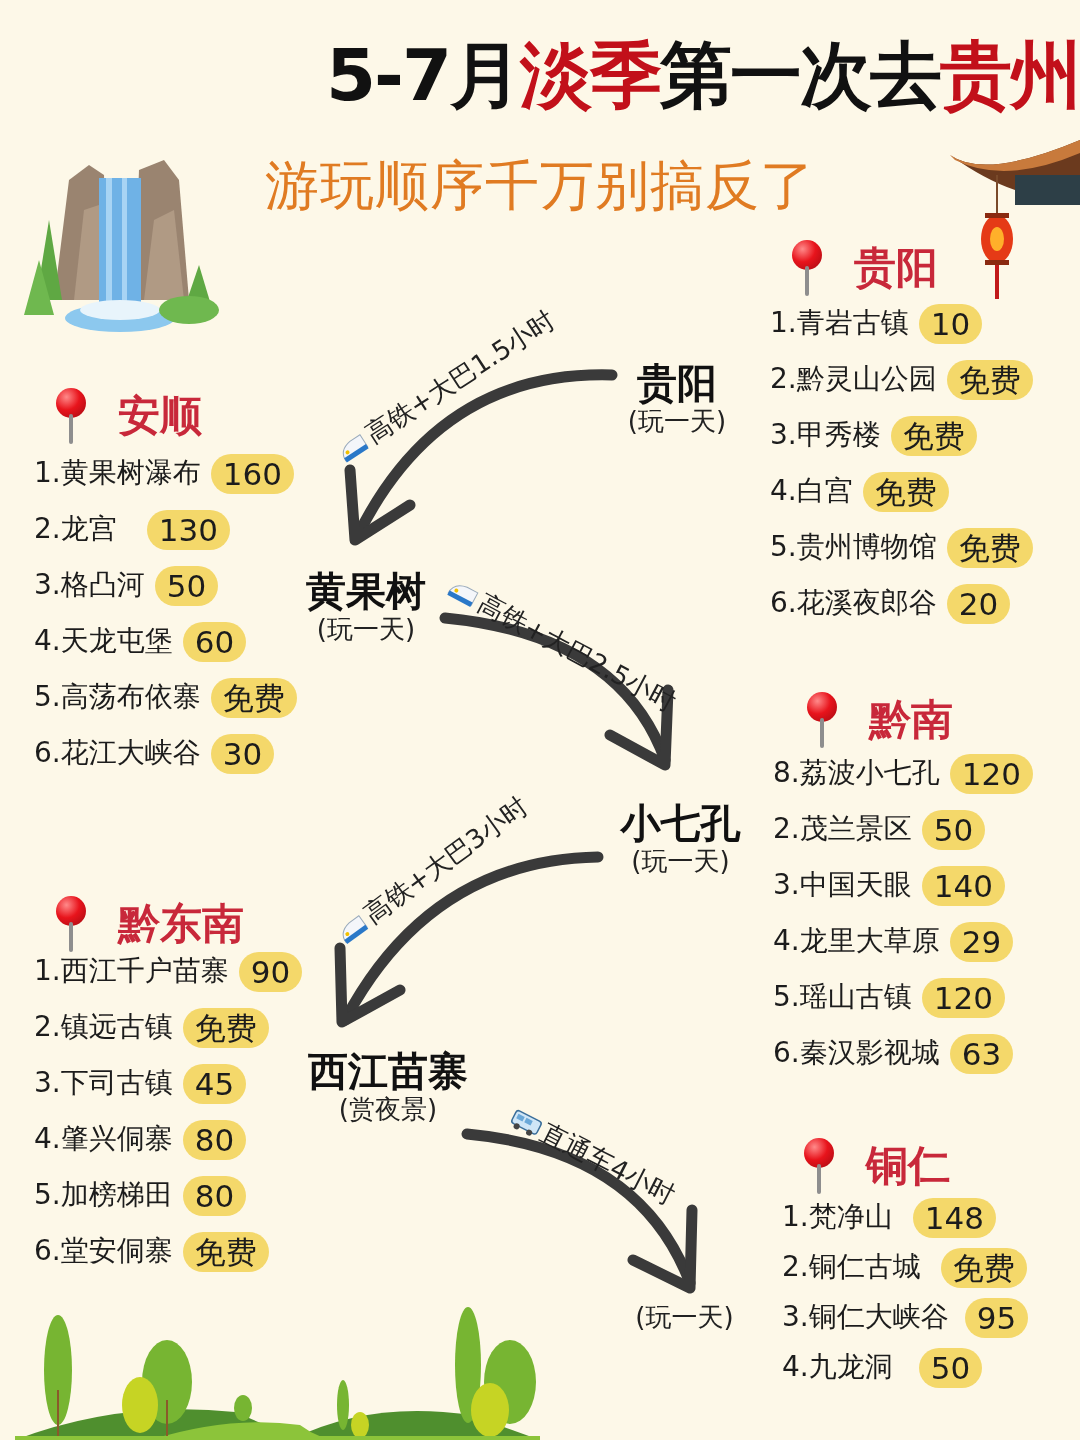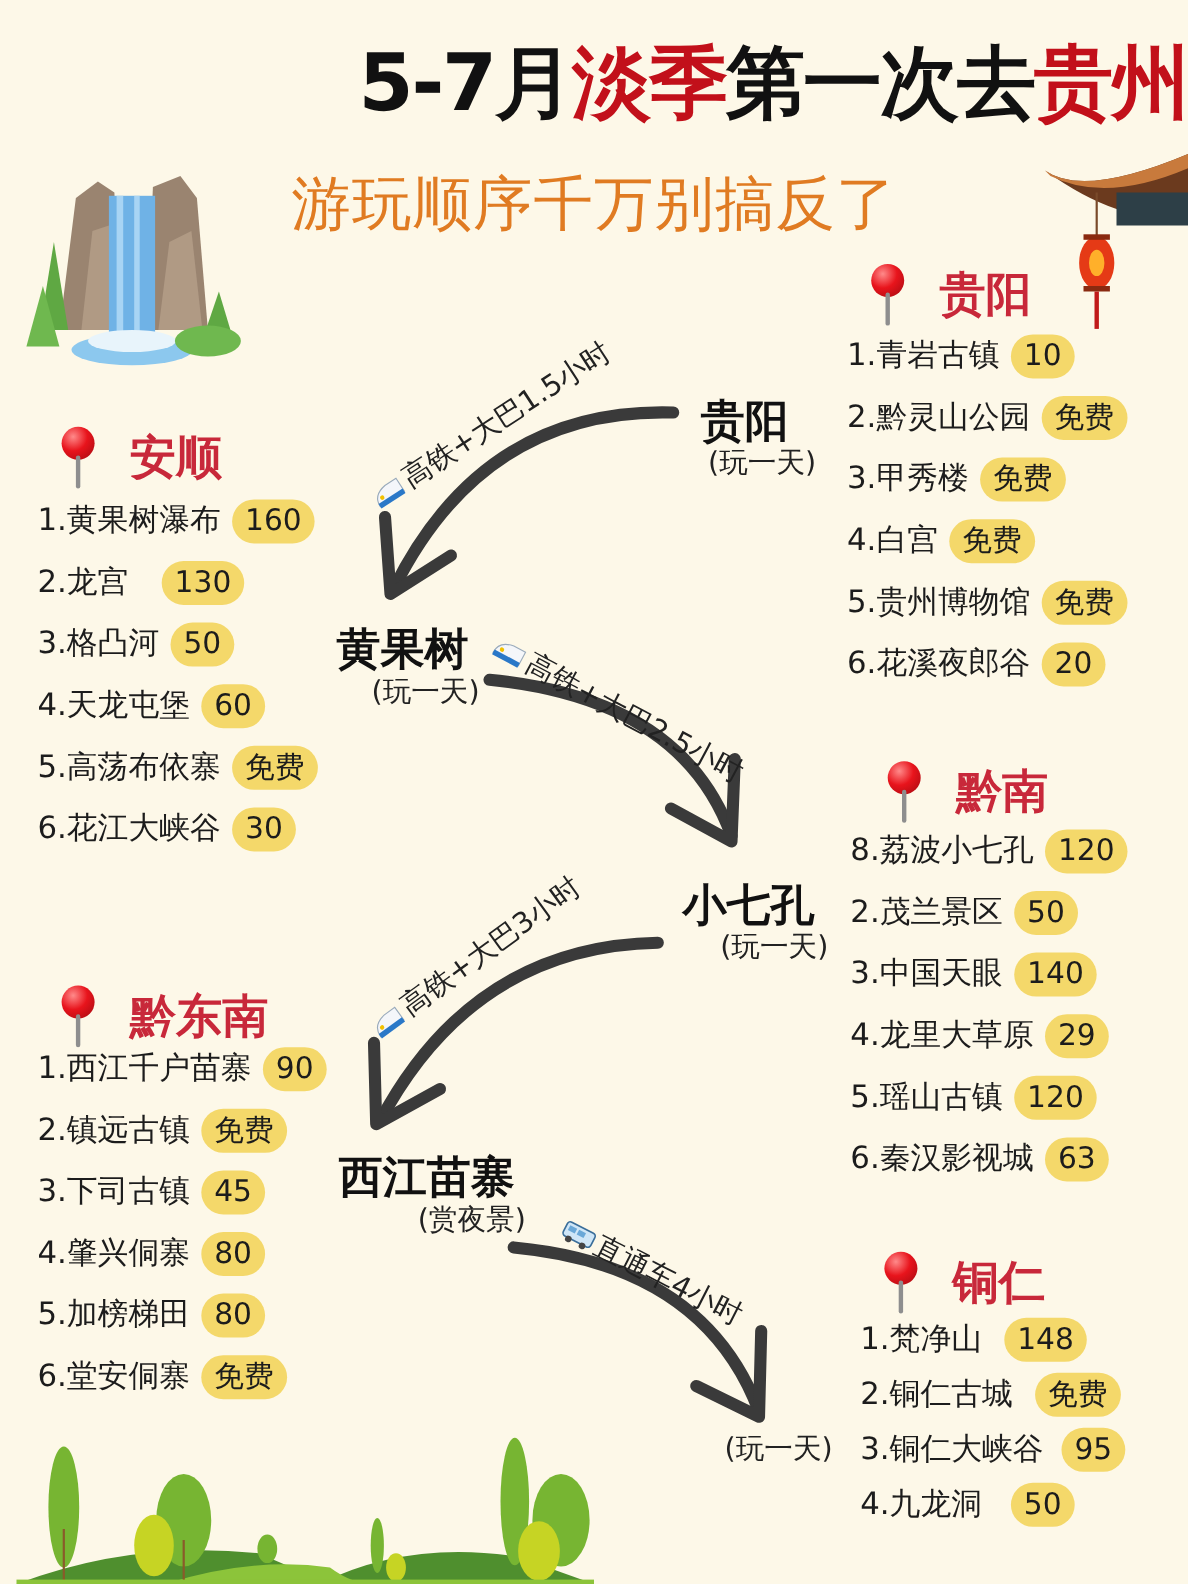--- a/index.html
+++ b/index.html
@@ -23,25 +23,25 @@
   .region-head { display:flex; align-items:center; gap:30px; }
   .pin { width:36px; height:56px; position:relative; }
   .pin .ball { position:absolute; left:4px; top:0; width:30px; height:30px; border-radius:50%;
     background:radial-gradient(circle at 35% 30%, #ff8a8a 0%, #e8141c 45%, #a10a10 100%); }
   .pin .needle { position:absolute; left:17px; top:26px; width:4px; height:30px; background:#8e8e8e; border-radius:2px; }
   .region-name { font-size:42px; font-weight:bold; color:#c8283a; }
   .list { margin:0; padding:0; list-style:none; }
   .list li { display:flex; height:56px; font-size:28px; white-space:nowrap; }
   .pill {
     display:inline-block; background:#f4d86a; border-radius:22px;
-    padding:0 12px; height:40px; line-height:40px; font-size:27px; margin-left:10px; color:#1c1c1c;
+    padding:0 12px; height:40px; line-height:40px; font-size:31px; margin-left:10px; color:#1c1c1c;
   }
   .node { text-align:center; }
   .node .nm { font-size:40px; font-weight:bold; color:#111; line-height:46px; }
-  .node .sub { font-size:26px; color:#222; line-height:30px;text-align:right; }
+  .node .sub { font-size:26px; color:#222; line-height:30px; }
   .route-label { font-size:26px; color:#222; white-space:nowrap; transform-origin:left center; display:flex; align-items:center; gap:4px; }
   .train-icon { width:30px; height:22px; display:inline-block; position:relative; }
   svg { overflow:visible; }
 </style>
 </head>
 <body>
 
 <div class="abs title">
   <span>5-7月</span><span class="red">淡季</span><span>第一次去</span><span class="red">贵州</span>
 </div>

